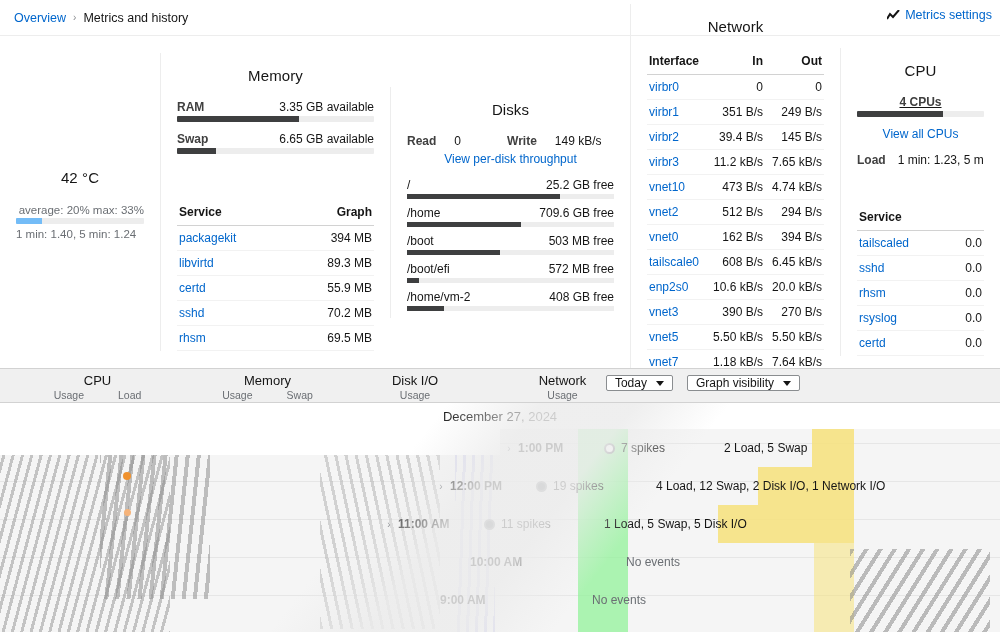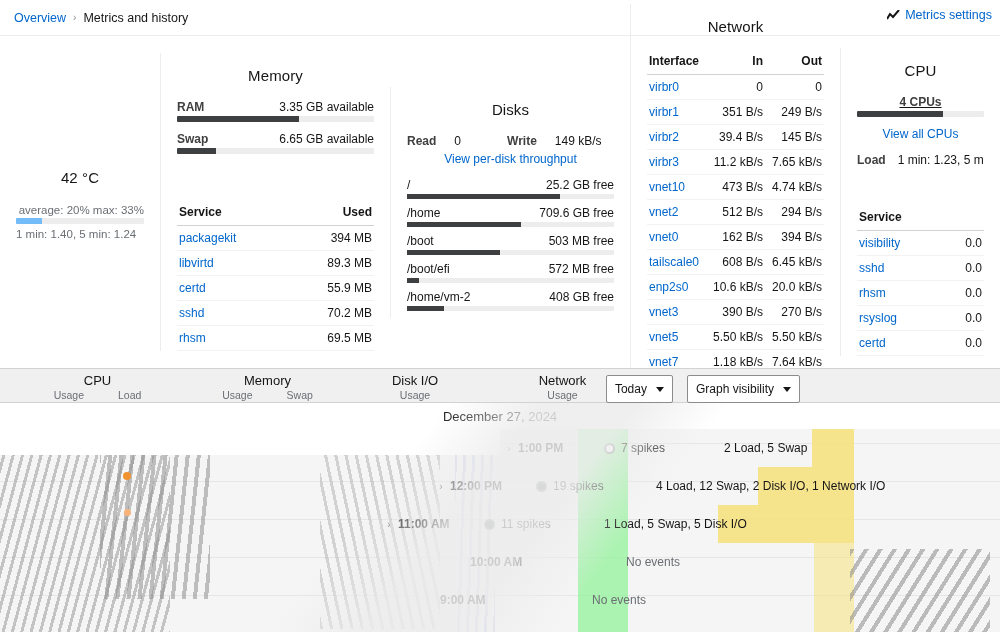--- a/index.html
+++ b/index.html
@@ -93,21 +93,21 @@
     font-size:10.5px; color:#6a6e73; margin-top:1px;
   }
   .dropdowns{
     position:absolute; right:200px; top:6px;
     display:flex; gap:14px;
   }
   .dd{
     display:flex; align-items:center; gap:9px;
     background:#fff; border:1px solid #8a8d90; border-radius:2px;
     padding:2px 8px; font-size:12px; color:#151515; cursor:pointer;
-    height:28px;
+    height:16px;
   }
   .caret{ width:0;height:0;border-left:4px solid transparent;border-right:4px solid transparent;border-top:5px solid #151515; }
 
   
   .graphwrap{
     position:relative; height:229px; background:#fff; overflow:hidden;
   }
   .day-label{
     text-align:center; font-size:13px; color:#151515;
     padding:6px 0 4px 0; font-style:normal;
@@ -194,21 +194,21 @@
       <span class="kv-value">6.65 GB available</span>
     </div>
     <div class="progress">
         <i style="width:20%"></i>
       </div>
 
     <table class="mini-table" style="margin-top:48px;">
       <thead>
           <tr>
         <th>Service</th>
-        <th class="num">Used</th>
+        <th class="num">Graph</th>
       </tr>
         </thead>
       <tbody>
         <tr>
             <td class="name"><a>packagekit</a></td>
             <td class="num">394 MB</td>
           </tr>
         <tr>
             <td class="name"><a>libvirtd</a></td>
             <td class="num">89.3 MB</td>
@@ -384,21 +384,21 @@
 
     <table class="mini-table" style="margin-top:40px;">
       <thead>
           <tr>
         <th>Service</th>
         <th class="num"></th>
       </tr>
         </thead>
       <tbody id="cpu-body">
           <tr>
-            <td class="name"><a>visibility</a></td>
+            <td class="name"><a>tailscaled</a></td>
             <td class="num">0.0</td>
           </tr>
           <tr>
             <td class="name"><a>sshd</a></td>
             <td class="num">0.0</td>
           </tr>
           <tr>
             <td class="name"><a>rhsm</a></td>
             <td class="num">0.0</td>
           </tr>

